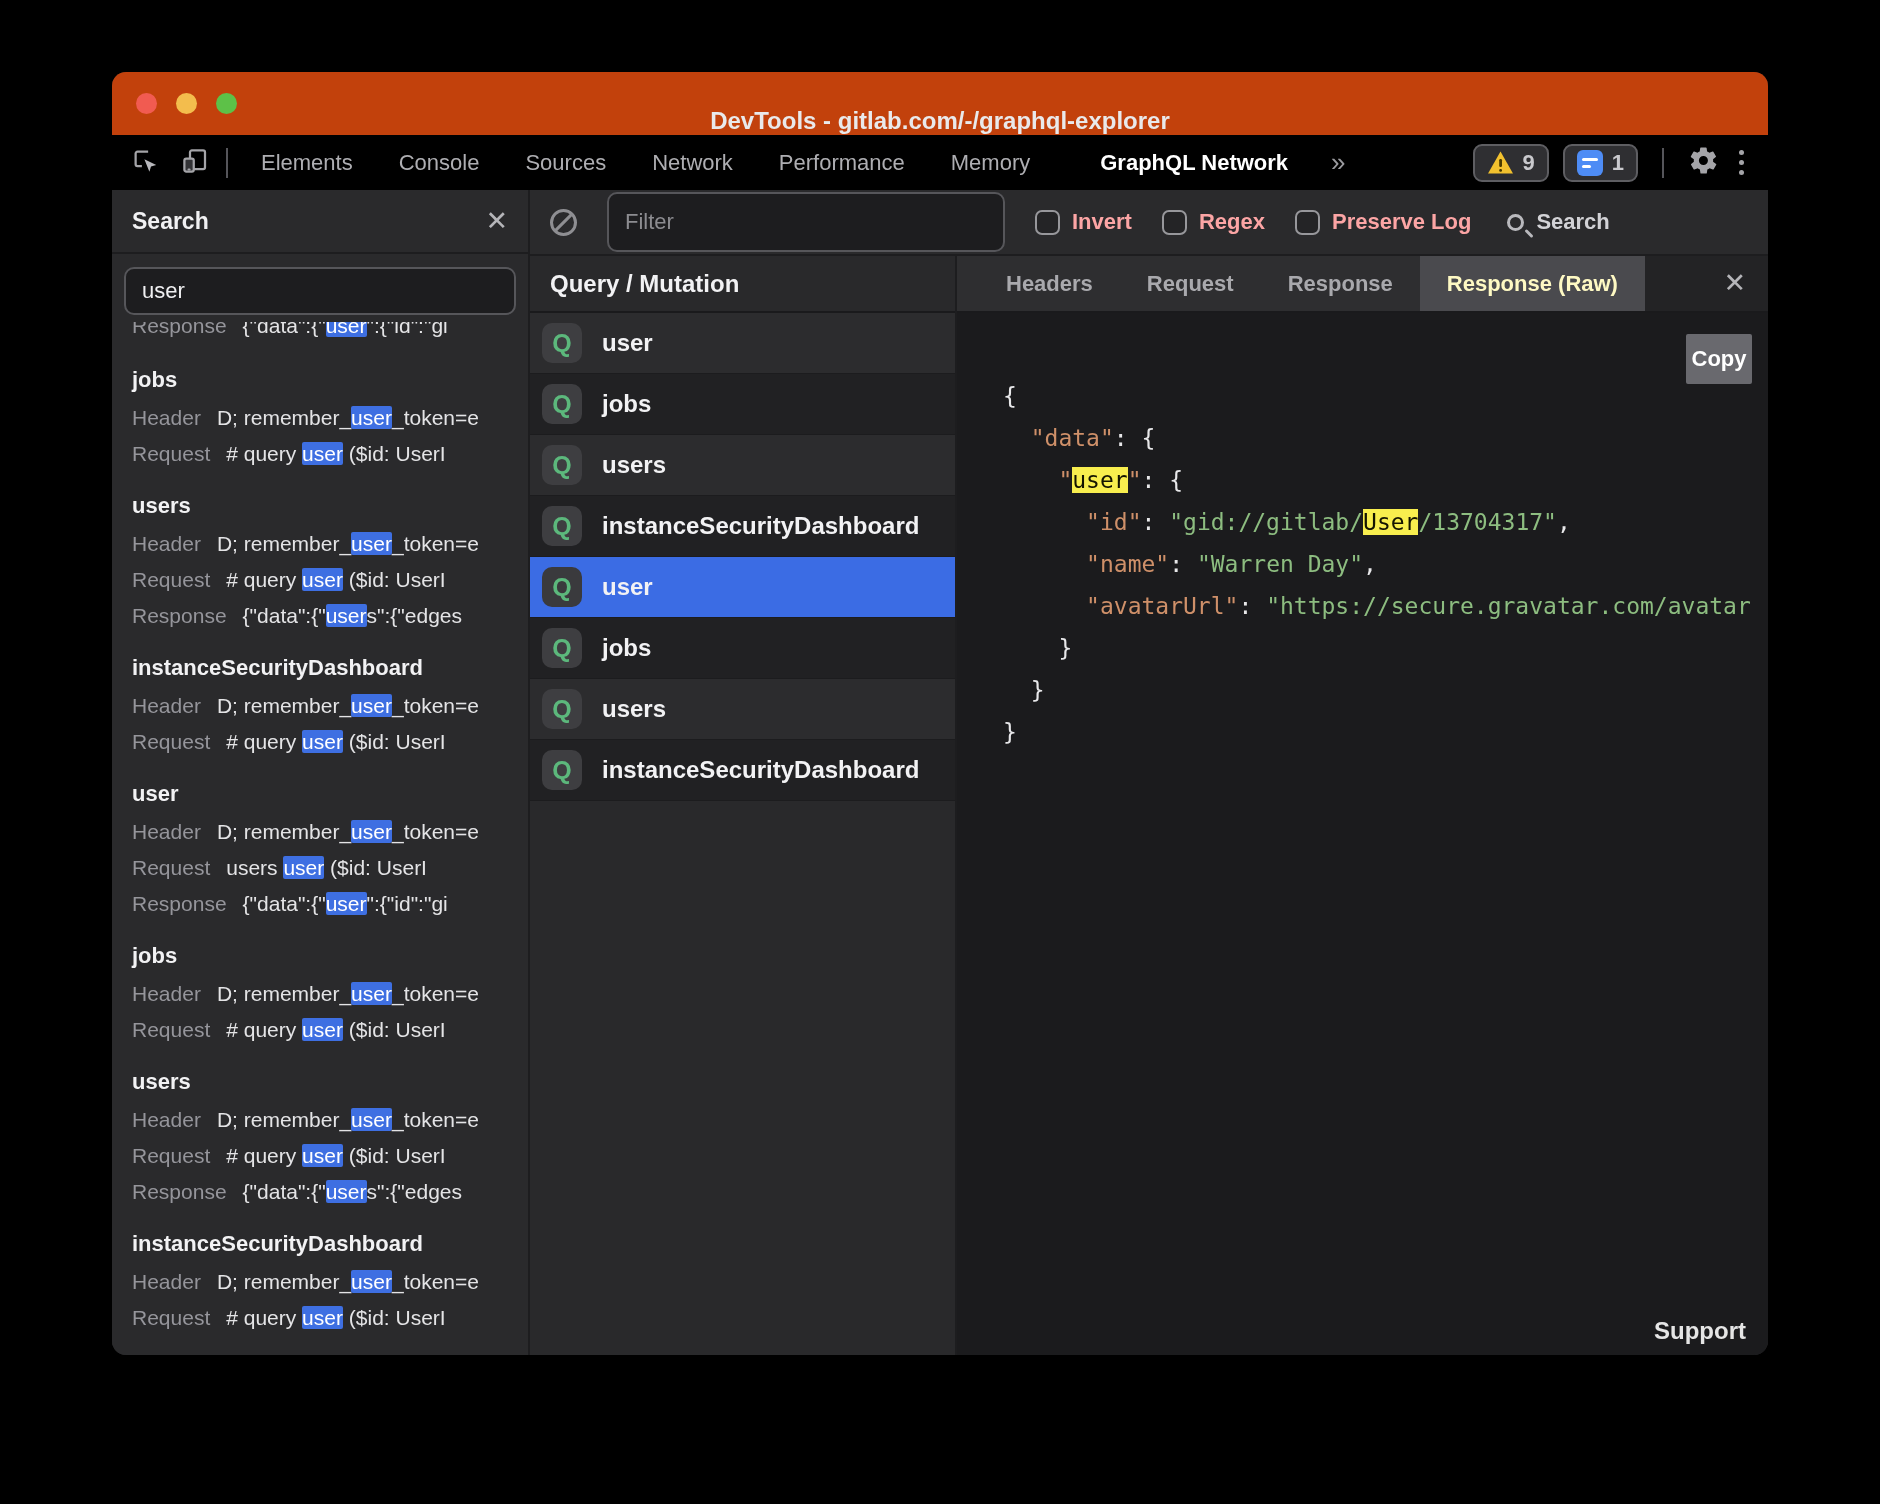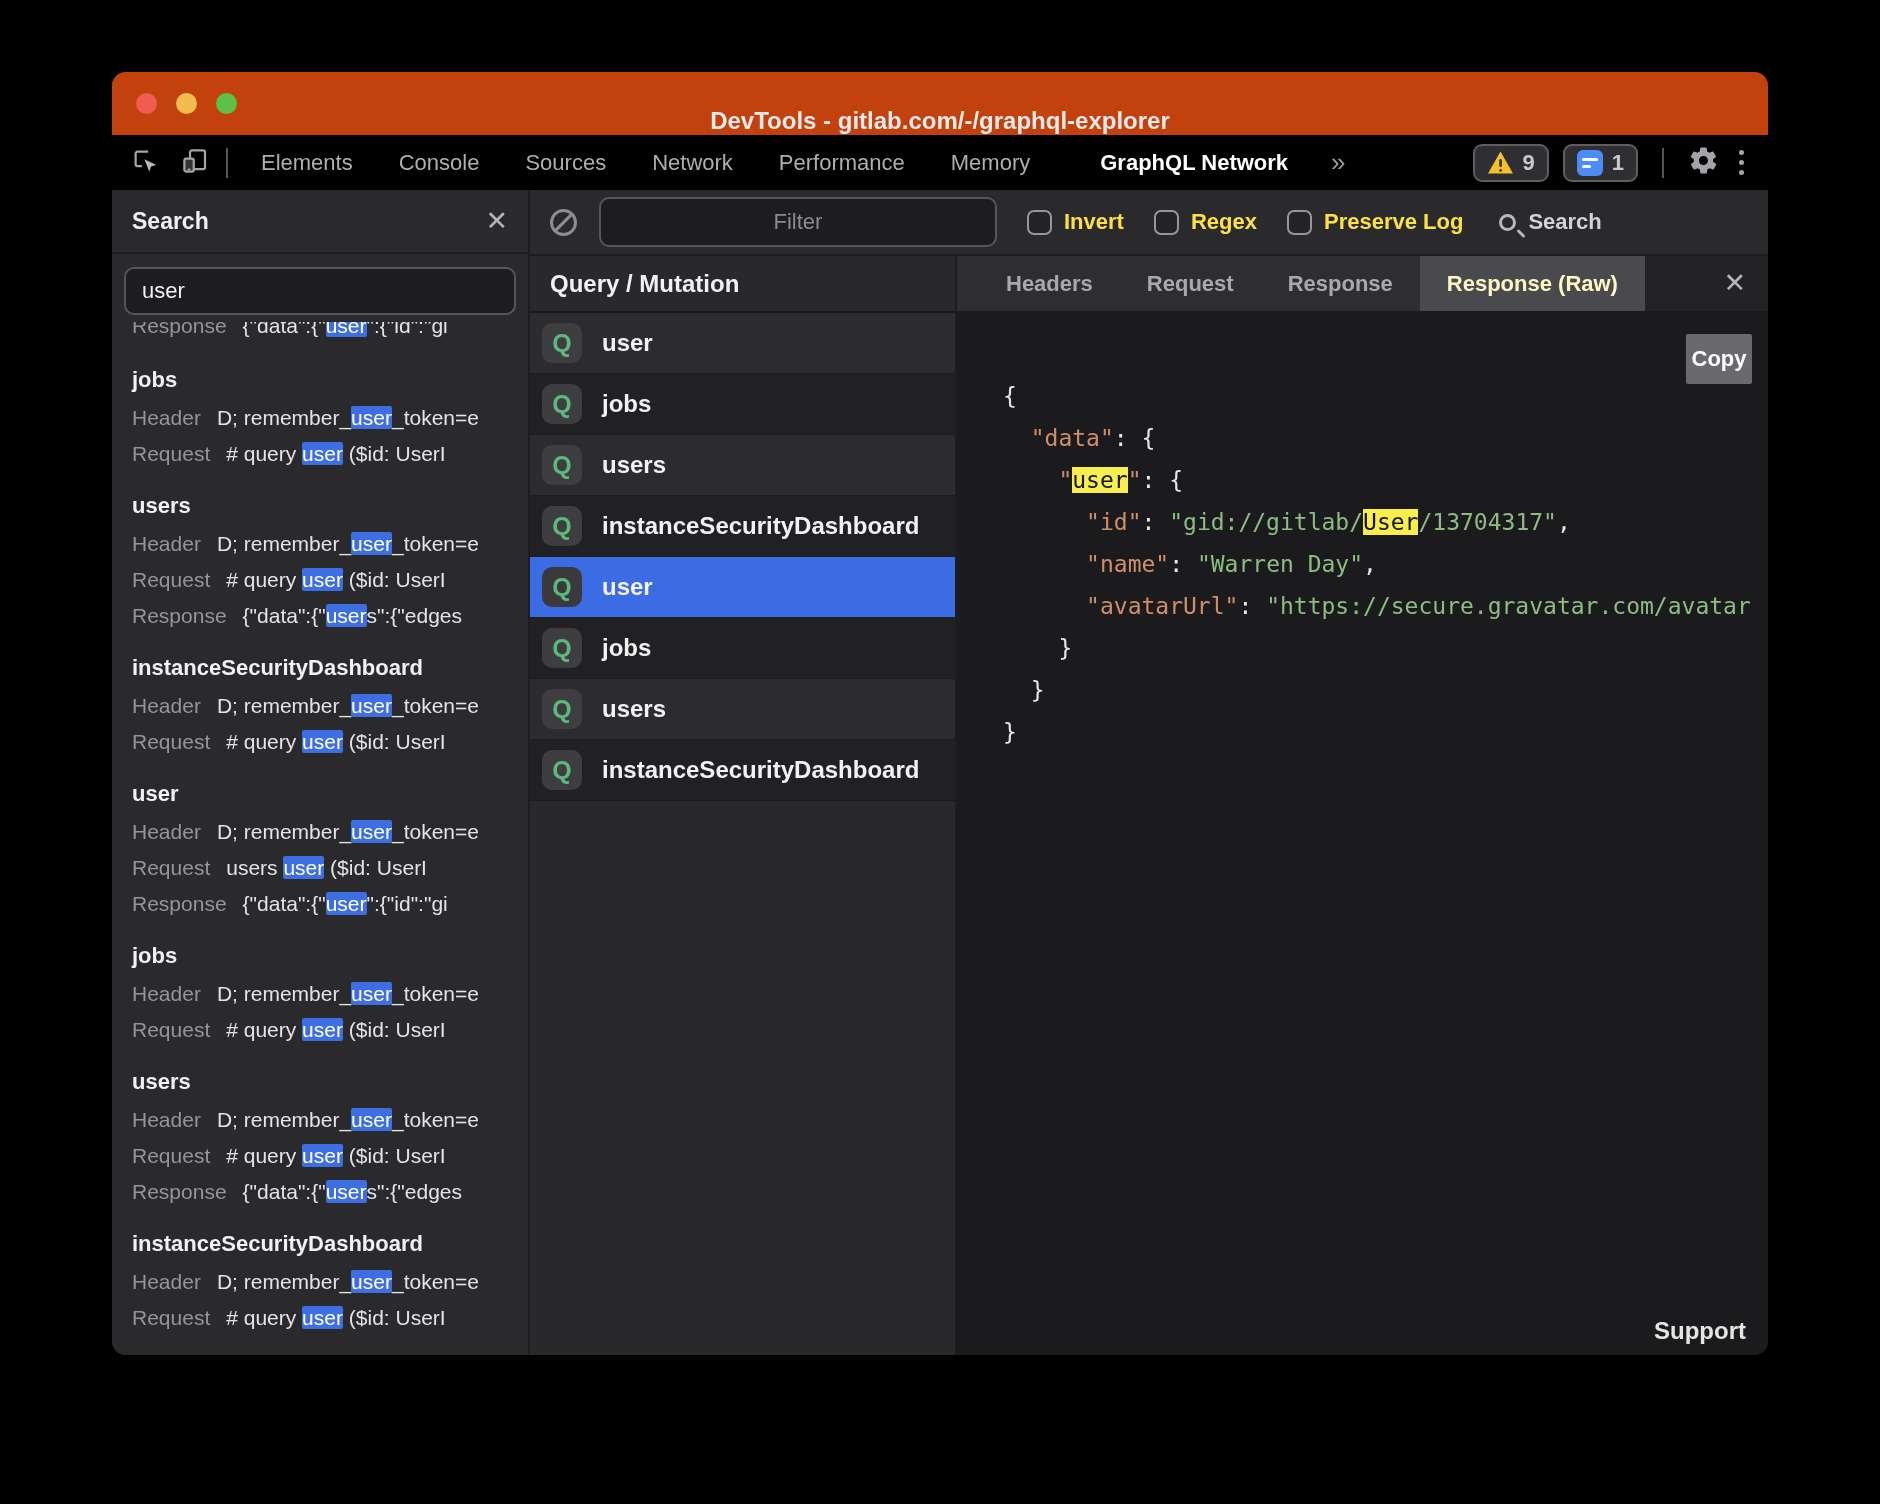--- a/index.html
+++ b/index.html
@@ -54,22 +54,22 @@
   .res-line { line-height:36px; font-size:21px; color:#e4e4e6; white-space:nowrap; overflow:hidden; }
   .res-label { color:#95959b; margin-right:16px; }
   .hl { background:#3e6fe2; color:#fff; border-radius:2px; }
 
   
   .right-region { flex:1; display:flex; flex-direction:column; min-width:0; }
   .filter-bar { height:66px; flex:0 0 auto; display:flex; align-items:center; padding:0 20px; border-bottom:2px solid #1d1d1f; }
   .block-icon { width:27px; height:27px; border:3px solid #8e8e92; border-radius:50%; position:relative; flex:0 0 auto; }
   .block-icon::after { content:""; position:absolute; left:-1px; top:9.5px; width:23px; height:3px; background:#8e8e92;
                        transform:rotate(-45deg); }
-  .filter-input { width:398px; height:50px; margin-left:22px;text-align:center; }
-  .cb-item { display:flex; align-items:center; gap:12px; margin-left:30px; color:#fde047; font-size:22px; font-weight:600; }
+  .filter-input { width:398px; height:60px; margin-left:30px; }
+  .cb-item { display:flex; align-items:center; gap:12px; margin-left:30px; color:#fca5a5; font-size:22px; font-weight:600; }
   .cb { width:25px; height:25px; border:2.5px solid #97979b; border-radius:7px; background:#242426; }
   .searchctl { display:flex; align-items:center; gap:12px; margin-left:36px; color:#d2d2d6; font-size:22px; font-weight:600; }
   .mag { width:17px; height:17px; border:3px solid #b9b9bd; border-radius:50%; position:relative; }
   .mag::after { content:""; position:absolute; left:14px; top:15px; width:10px; height:3px; background:#b9b9bd;
                 transform:rotate(45deg); border-radius:2px; }
 
   .main-split { flex:1; display:flex; min-height:0; }
 
   
   .query-panel { width:427px; flex:0 0 auto; border-right:2px solid #1d1d1f; display:flex; flex-direction:column; min-height:0; background:#29292b; }

